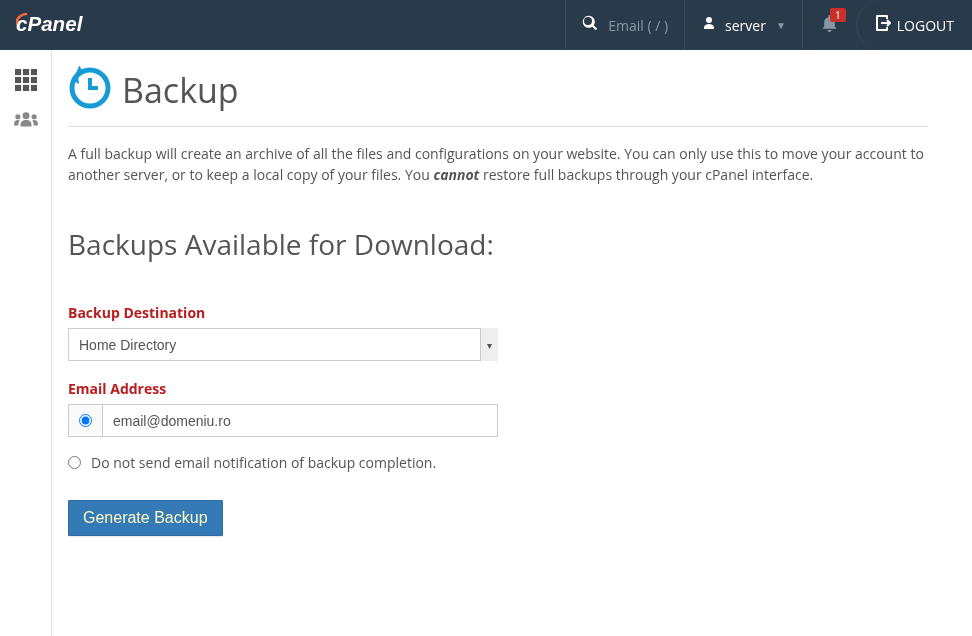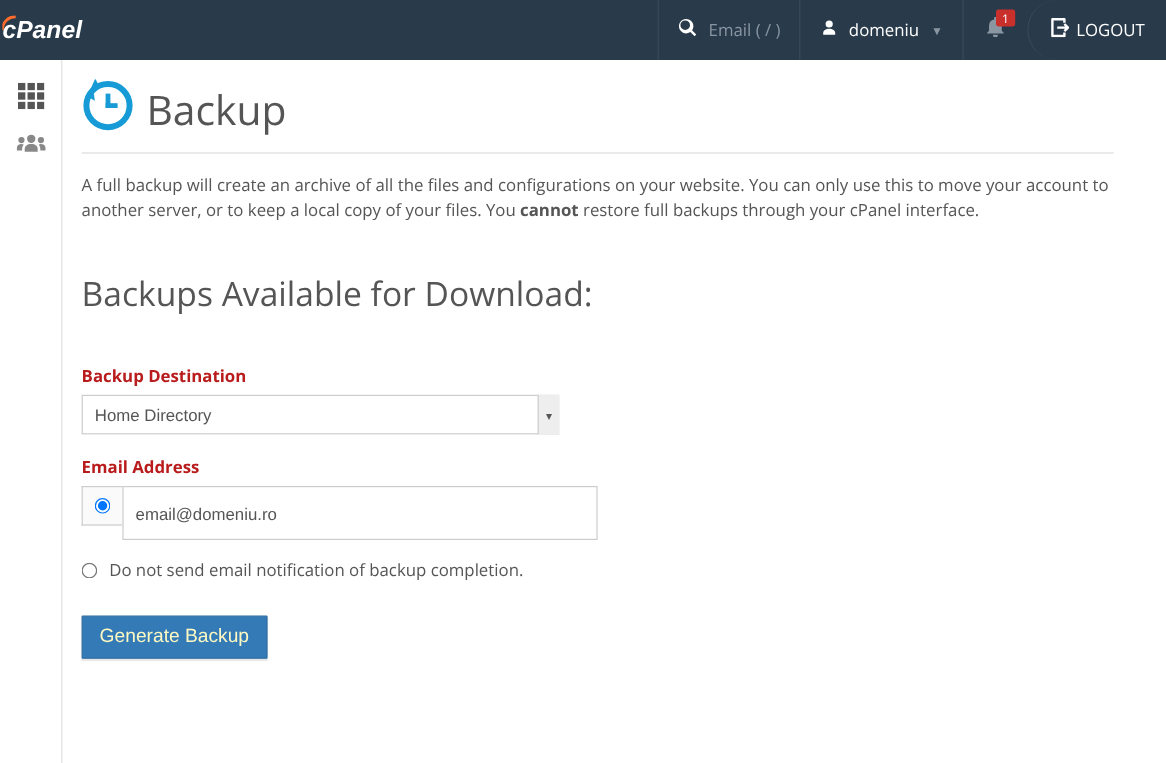--- a/index.html
+++ b/index.html
@@ -1,20 +1,20 @@
 <!DOCTYPE html>
 <html><head>
   <meta charset="utf-8">
   <style>
     * { margin: 0; padding: 0; box-sizing: border-box; }
     body { font-family: -apple-system, BlinkMacSystemFont, "Segoe UI", "Open Sans", sans-serif; background: #fff; color: #333; font-size: 14px; }
     
     
     .topbar { background: #293a4a; height: 50px; display: flex; align-items: center; color: #fff; }
-    .logo { padding: 0 2px; display: flex; align-items: center; }
+    .logo { padding: 0 16px; display: flex; align-items: center; }
     .logo svg { height: 24px; }
     .topbar-spacer { flex: 1; }
     .topbar-section { border-left: 1px solid #3a4a5a; height: 50px; display: flex; align-items: center; padding: 0 16px; cursor: pointer; }
     .search-section { color: #8a96a2; }
     .search-section .icon { margin-right: 10px; color: #fff; }
     .search-placeholder { font-size: 14px; color: #8a96a2; }
     .user-section { color: #fff; }
     .user-section .icon { margin-right: 8px; }
     .user-section .caret { margin-left: 10px; font-size: 10px; color: #8a96a2; }
     .bell-section { position: relative; padding: 0 18px; }
@@ -29,34 +29,34 @@
     .sidebar-item.active { color: #555; }
     .content { flex: 1; padding: 16px 44px 30px 16px; }
     
     
     .page-header { display: flex; align-items: center; margin-bottom: 12px; }
     .page-icon { margin-right: 10px; }
     .page-title { font-size: 34px; font-weight: 400; color: #555; }
     .divider { border: none; border-top: 1px solid #ddd; margin-bottom: 16px; }
     
     .description { color: #555; line-height: 1.5; margin-bottom: 40px; font-size: 14px;}
-    .description strong { font-weight: 700; }
+    .description strong { font-weight: 700; font-style: italic; }
     
     h2 { font-size: 28px; font-weight: 400; color: #555; margin-bottom: 40px; }
     h3 { font-size: 26px; font-weight: 400; color: #555; margin-bottom: 16px; }
     
     .form-label { font-weight: 700; color: #b91c1c; font-size: 14px; margin-bottom: 6px; display: block; }
-    .select-wrap { position: relative; width: 398px; margin-bottom: 18px; }
+    .select-wrap { position: relative; width: 430px; margin-bottom: 18px; }
     select { width: 100%; height: 33px; border: 1px solid #ccc; padding: 0 10px; font-size: 14px; background: #fff; appearance: none; color: #555;}
     .select-arrow { position: absolute; right: 0; top: 0; height: 33px; width: 18px; border-left: 1px solid #ccc; background: #eee; display: flex; align-items: center; justify-content: center; pointer-events: none; font-size: 10px; color: #555;}
     
     .email-group { margin-bottom: 16px; }
     .input-group { display: flex; width: 430px; }
     .radio-addon { width: 34px; height: 33px; border: 1px solid #ccc; border-right: none; display: flex; align-items: center; justify-content: center; background: #fafafa;}
-    .email-input { flex: 1; height: 45px; border: 1px solid #ccc; padding: 0 10px; font-size: 14px; color: #555;}
+    .email-input { flex: 1; height: 33px; border: 1px solid #ccc; padding: 0 10px; font-size: 14px; color: #555;}
     
     .radio-row { display: flex; align-items: center; margin-bottom: 28px; color: #555; font-size: 14px;}
     .radio-row input { margin-right: 10px; }
     
     .btn-primary { background: #337ab7; color: #fef9c3; border: 1px solid #2e6da4; padding: 8px 14px; font-size: 16px; border-radius: 1px; cursor: pointer; box-shadow: 0 1px 1px rgba(0,0,0,0.1);}
     
     .icon-svg { width: 16px; height: 16px; fill: currentColor; }
   </style>
 </head>
 <body>
@@ -76,21 +76,21 @@
         </svg>
     </span>
     <span class="search-placeholder">Email ( / )</span>
   </div>
   <div class="topbar-section user-section">
     <span class="icon">
       <svg class="icon-svg" viewBox="0 0 16 16">
           <path d="M8 8a3 3 0 1 0 0-6 3 3 0 0 0 0 6zm0 1c-2.7 0-5 1.5-5 3.5V14h10v-1.5C13 10.5 10.7 9 8 9z"></path>
         </svg>
     </span>
-    <span>domeniu</span>
+    <span>server</span>
     <span class="caret">▼</span>
   </div>
   <div class="topbar-section bell-section">
     <span>
       <svg class="icon-svg" viewBox="0 0 16 16" style="fill:#8a96a2; width:17px; height:17px;">
           <path d="M8 16a2 2 0 0 0 2-2H6a2 2 0 0 0 2 2zm5-5V7a5 5 0 0 0-4-4.9V1a1 1 0 1 0-2 0v1.1A5 5 0 0 0 3 7v4l-1.5 1.5V13h13v-.5L13 11z"></path>
         </svg>
     </span>
     <span class="badge">1</span>
   </div>

